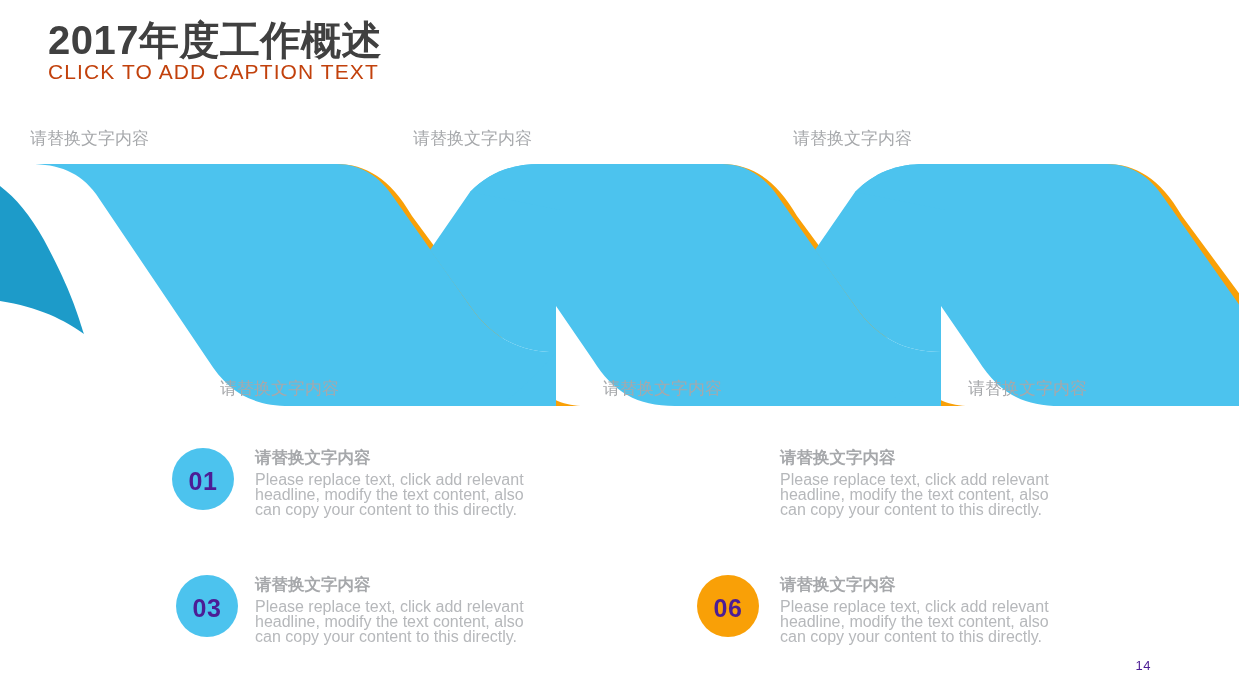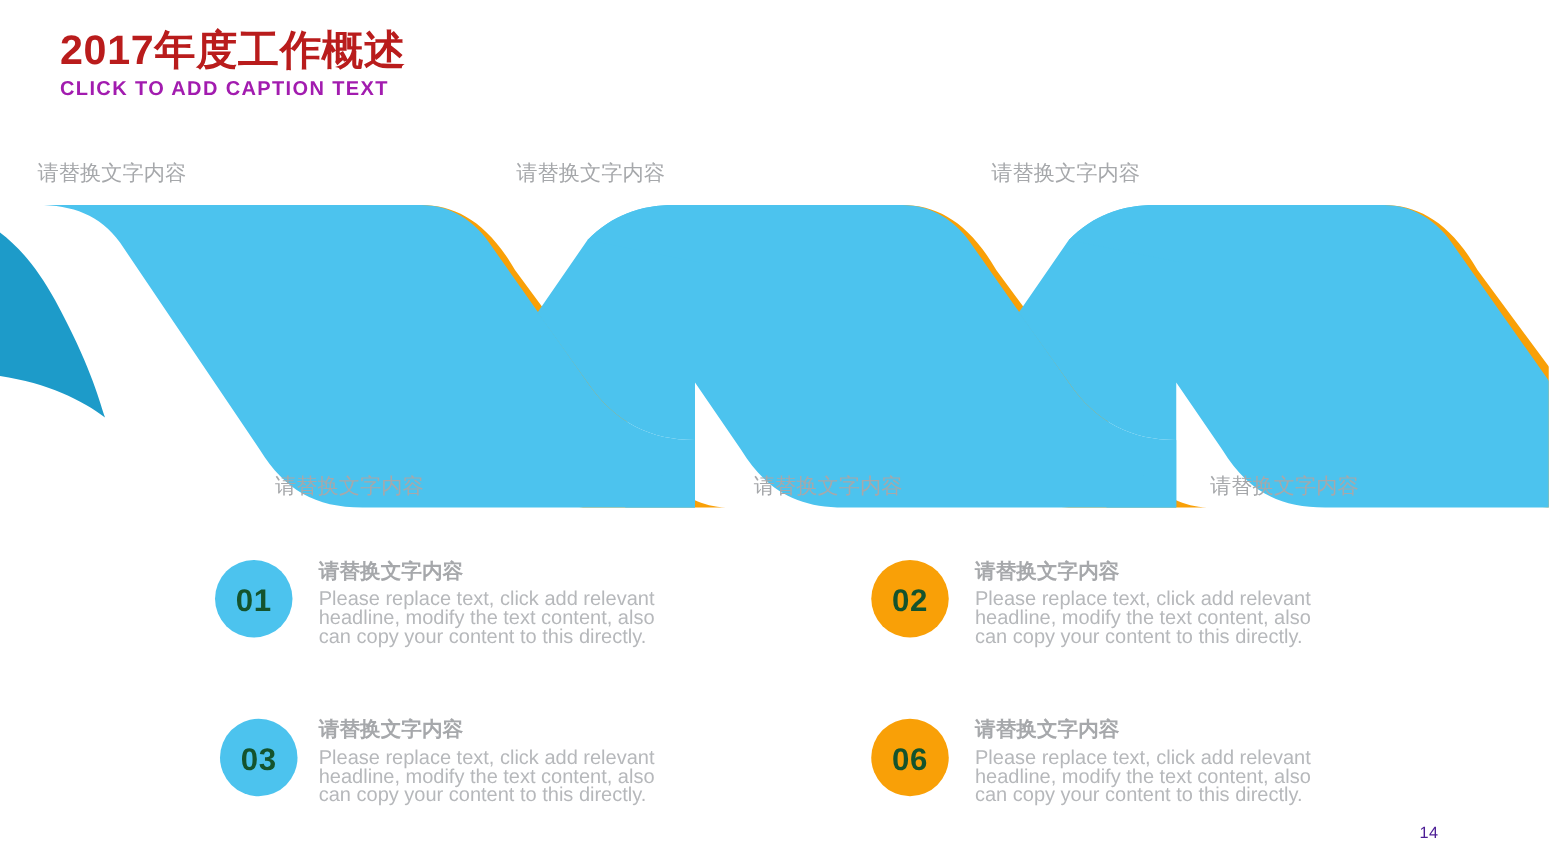--- a/index.html
+++ b/index.html
@@ -23,32 +23,32 @@
     background: #ffffff;
   }
 
   
   #header {
     position: absolute;
     left: 48px;
     top: 20px;
   }
   #slide-title {
-    font-size: 33px;
+    font-size: 40px;
     font-weight: bold;
-    color: #b91c1c;
+    color: #404040;
     letter-spacing: 0.5px;
     line-height: 40px;
     white-space: nowrap;
     margin: 0;
   }
   #slide-subtitle {
-    font-size: 16px;
-    font-weight: bold;
-    color: #a21caf;
+    font-size: 21px;
+    font-weight: normal;
+    color: #c2410c;
     letter-spacing: 1.1px;
     line-height: 20px;
     margin: 2px 0 0 0;
     white-space: nowrap;
   }
 
   
   #ribbon-graphic {
     position: absolute;
     left: 0;
@@ -85,21 +85,21 @@
     height: 62px;
     border-radius: 50%;
     display: flex;
     align-items: center;
     justify-content: center;
     box-sizing: border-box;
   }
   .item-badge.blue  { background: #4cc3ee; }
   .item-badge.orange{ background: #f9a007; }
   .item-number {
-    color: #14532d;
+    color: #4c1d95;
     font-size: 25px;
     font-weight: bold;
     letter-spacing: 0.5px;
     position: relative;
     top: 2px;
   }
   .item-text {
     position: absolute;
     left: 83px;
     top: -3px;
@@ -247,23 +247,20 @@
     <div class="item-badge blue">
       <span class="item-number">01</span>
     </div>
     <div class="item-text">
       <div class="item-heading">请替换文字内容</div>
       <div class="item-body">Please replace text, click add relevant headline, modify the text content, also can copy your content to this directly.</div>
     </div>
   </div>
 
   <div class="item" id="item-02">
-    <div class="item-badge orange">
-      <span class="item-number">02</span>
-    </div>
     <div class="item-text">
       <div class="item-heading">请替换文字内容</div>
       <div class="item-body">Please replace text, click add relevant headline, modify the text content, also can copy your content to this directly.</div>
     </div>
   </div>
 
   <div class="item" id="item-03">
     <div class="item-badge blue">
       <span class="item-number">03</span>
     </div>

